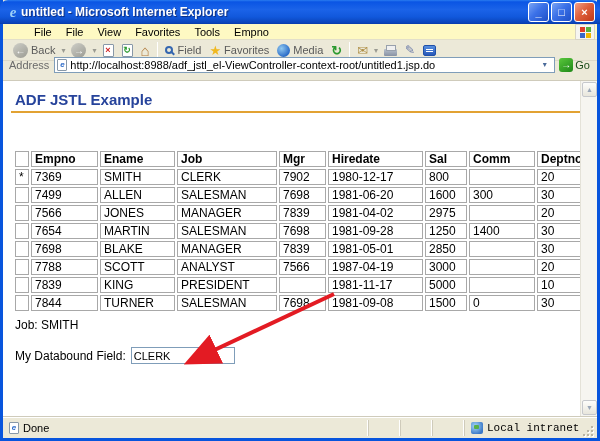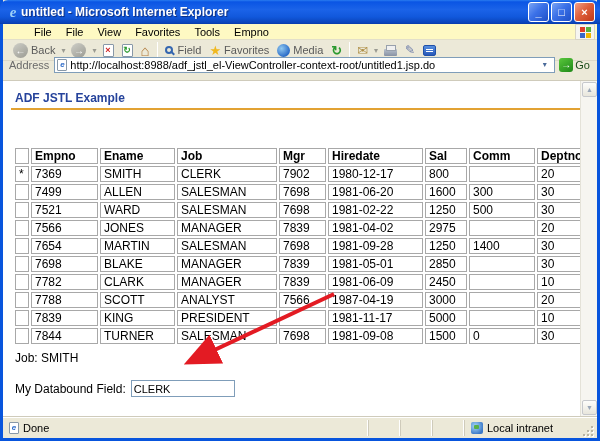--- a/index.html
+++ b/index.html
@@ -70,21 +70,21 @@
   .addr-field { flex:1; height:16px; background:#fff; border:1px solid #7f9db9; display:flex; align-items:center; padding:0 2px; }
   .addr-field .doc-ic { width:10px; height:12px; margin-right:3px; color:#2868c8; font-size:8px; font-style:italic; }
   .addr-url { font-size:11px; white-space:nowrap; overflow:hidden; flex:1; }
   .addr-drop { width:15px; height:14px; display:flex; align-items:center; justify-content:center; color:#4a6a9a; font-size:8px; }
   .go-btn { display:flex; align-items:center; gap:2px; padding:0 4px; height:18px; font-size:11px; color:#1a4a1a; }
   .go-circle { width:14px; height:14px; border-radius:3px; background:linear-gradient(145deg,#5ac83c,#1e8818);
     color:#fff; display:flex; align-items:center; justify-content:center; font-size:10px; font-weight:bold; }
 
   
   .content { position:absolute; top:81px; left:0; right:0; bottom:22px; background:#fff; overflow:hidden; }
-  .page-heading { margin:10px 0 0 12px; font-size:12px; font-weight:bold; color:#26439b; }
+  .page-heading { margin:10px 0 0 12px; font-size:15px; font-weight:bold; color:#26439b; }
   .heading-rule { height:2px; background:#e2a232; margin:3px 8px 0 8px; }
 
   table.emp { border-collapse:separate; border-spacing:2px; margin:36px 0 0 10px; table-layout:fixed; width:563px;
     font-size:12px; }
   table.emp th, table.emp td { border:1px solid #a8a8a8; background:#fff; padding:0px 3px; height:15px;
     text-align:left; white-space:nowrap; overflow:hidden; font-weight:normal; }
   table.emp th { font-weight:bold; }
   col.c0{width:14px;} col.c1{width:67px;} col.c2{width:75px;} col.c3{width:100px;} col.c4{width:47px;}
   col.c5{width:95px;} col.c6{width:42px;} col.c7{width:66px;} col.c8{width:55px;}
 
@@ -98,21 +98,21 @@
   .scroll-btn { position:absolute; left:1px; width:15px; height:15px; background:linear-gradient(#fdfdfb,#e8e6dc);
     border:1px solid #c6c8cc; border-radius:2px; color:#9aa6b8; font-size:7px; display:flex; align-items:center; justify-content:center; }
   .scroll-btn.up { top:1px; } .scroll-btn.down { bottom:1px; }
 
   
   .statusbar { position:absolute; left:0; right:0; bottom:0; height:22px; background:#ece9d8;
     border-top:1px solid #cfcbbb; box-shadow:inset 0 1px 0 #fff; display:flex; align-items:center; padding:0 2px; font-size:11px; }
   .status-left { flex:1; display:flex; align-items:center; gap:4px; padding-left:4px; }
   .status-pane { height:16px; border-left:1px solid #cfcbbb; box-shadow:-1px 0 0 #fff; width:32px; }
   .status-right { height:16px; border-left:1px solid #cfcbbb; box-shadow:-1px 0 0 #fff; width:118px;
-    display:flex; align-items:center; gap:4px; padding-left:6px; }
+    display:flex; align-items:center; gap:4px; padding-left:6px;font-family:Liberation Mono, monospace; }
   .intranet-ic { width:12px; height:12px; border-radius:2px;
     background:radial-gradient(circle at 35% 35%, #a8d8f8, #3a78c8 75%); position:relative; }
   .intranet-ic::after { content:""; position:absolute; width:5px; height:4px; background:#58b048; border-radius:1px; top:3px; left:3px; }
   .resize-grip { width:13px; height:13px; align-self:flex-end; position:relative; }
   .resize-grip i { position:absolute; width:2px; height:2px; background:#b8b4a4; box-shadow:1px 1px 0 #fff; }
   .resize-grip i:nth-child(1){ right:2px; bottom:2px; }
   .resize-grip i:nth-child(2){ right:6px; bottom:2px; }
   .resize-grip i:nth-child(3){ right:2px; bottom:6px; }
   .resize-grip i:nth-child(4){ right:10px; bottom:2px; }
   .resize-grip i:nth-child(5){ right:6px; bottom:6px; }
@@ -269,31 +269,20 @@
             <td>ALLEN</td>
             <td>SALESMAN</td>
             <td>7698</td>
             <td>1981-06-20</td>
             <td>1600</td>
             <td>300</td>
             <td>30</td>
           </tr>
           <tr>
             <td></td>
-            <td>7521</td>
-            <td>WARD</td>
-            <td>SALESMAN</td>
-            <td>7698</td>
-            <td>1981-02-22</td>
-            <td>1250</td>
-            <td>500</td>
-            <td>30</td>
-          </tr>
-          <tr>
-            <td></td>
             <td>7566</td>
             <td>JONES</td>
             <td>MANAGER</td>
             <td>7839</td>
             <td>1981-04-02</td>
             <td>2975</td>
             <td></td>
             <td>20</td>
           </tr>
           <tr>
@@ -313,31 +302,20 @@
             <td>BLAKE</td>
             <td>MANAGER</td>
             <td>7839</td>
             <td>1981-05-01</td>
             <td>2850</td>
             <td></td>
             <td>30</td>
           </tr>
           <tr>
             <td></td>
-            <td>7782</td>
-            <td>CLARK</td>
-            <td>MANAGER</td>
-            <td>7839</td>
-            <td>1981-06-09</td>
-            <td>2450</td>
-            <td></td>
-            <td>10</td>
-          </tr>
-          <tr>
-            <td></td>
             <td>7788</td>
             <td>SCOTT</td>
             <td>ANALYST</td>
             <td>7566</td>
             <td>1987-04-19</td>
             <td>3000</td>
             <td></td>
             <td>20</td>
           </tr>
           <tr>

